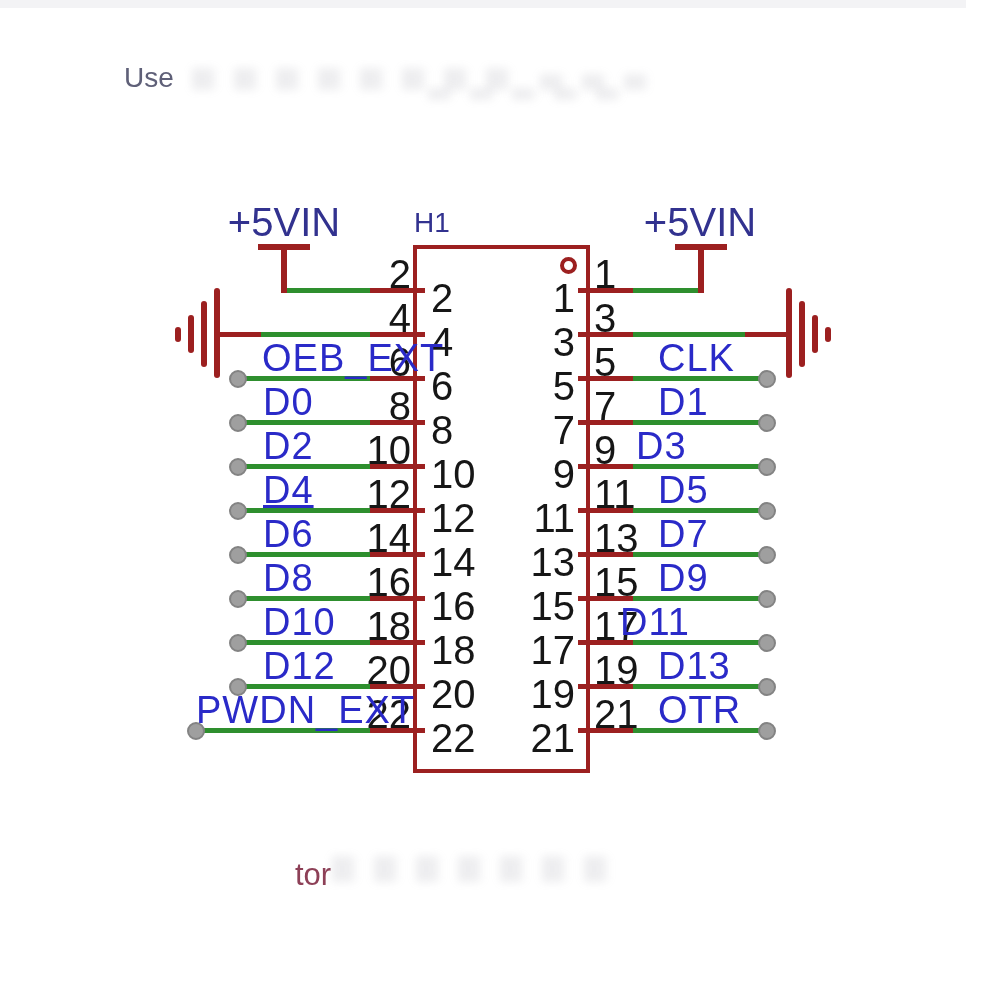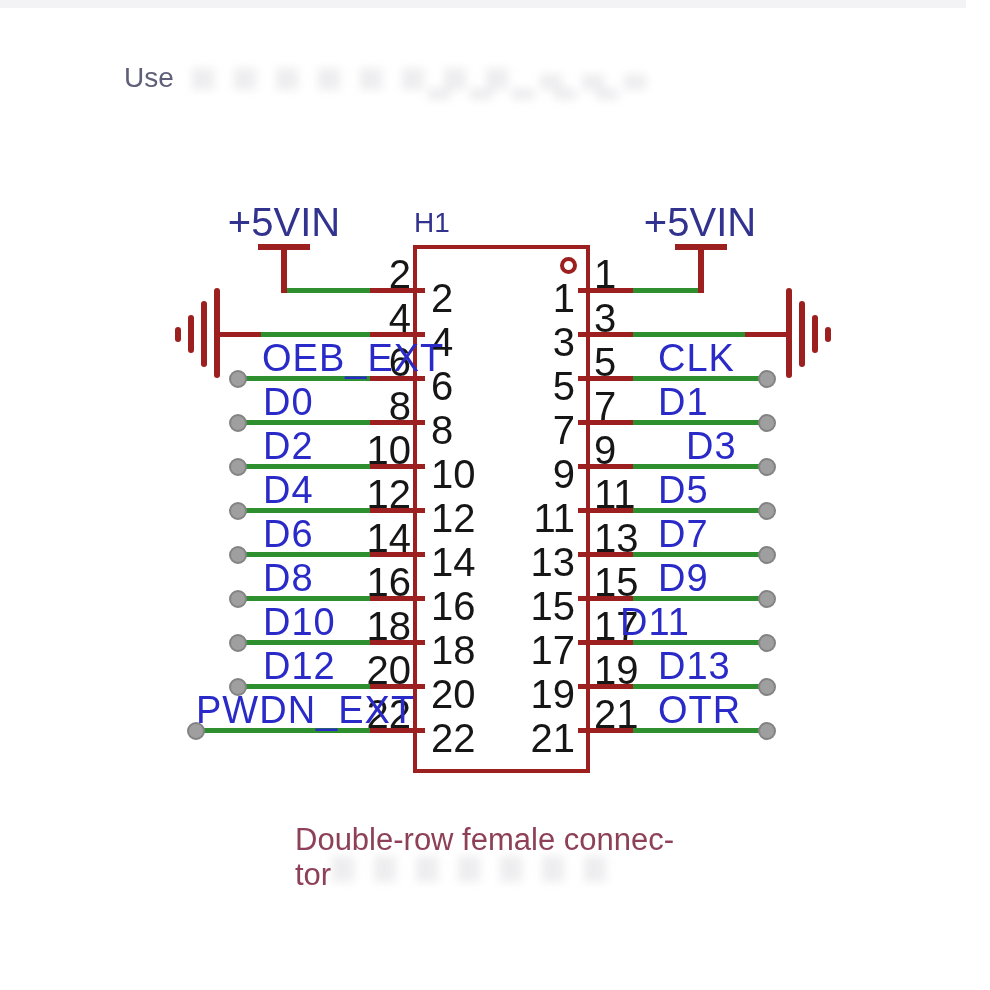--- a/index.html
+++ b/index.html
@@ -121,32 +121,32 @@
       <div class="abs wire-red" style="left: 578px; top: 464px; width: 55px; height: 5px;"></div>
       <div class="abs wire-green" style="left: 238px; top: 464px; width: 132px; height: 5px;"></div>
       <div class="abs dot" style="left: 229px; top: 458px;"></div>
       <div class="abs wire-green" style="left: 633px; top: 464px; width: 134px; height: 5px;"></div>
       <div class="abs dot" style="left: 758px; top: 458px;"></div>
       <div class="abs num ra" style="left: 311px; top: 431px; width: 100px;">10</div>
       <div class="abs num" style="left: 431px; top: 455px;">10</div>
       <div class="abs num ra" style="left: 455px; top: 455px; width: 120px;">9</div>
       <div class="abs num" style="left: 594px; top: 431px;">9</div>
       <div class="abs net-label" style="left: 263px; top: 426px;">D2</div>
-      <div class="abs net-label" style="left: 686px; top: 426px;">D3</div>
+      <div class="abs net-label" style="left: 636px; top: 426px;">D3</div>
       <div class="abs wire-red" style="left: 370px; top: 508px; width: 55px; height: 5px;"></div>
       <div class="abs wire-red" style="left: 578px; top: 508px; width: 55px; height: 5px;"></div>
       <div class="abs wire-green" style="left: 238px; top: 508px; width: 132px; height: 5px;"></div>
       <div class="abs dot" style="left: 229px; top: 502px;"></div>
       <div class="abs wire-green" style="left: 633px; top: 508px; width: 134px; height: 5px;"></div>
       <div class="abs dot" style="left: 758px; top: 502px;"></div>
       <div class="abs num ra" style="left: 311px; top: 475px; width: 100px;">12</div>
       <div class="abs num" style="left: 431px; top: 499px;">12</div>
       <div class="abs num ra" style="left: 455px; top: 499px; width: 120px;">11</div>
       <div class="abs num" style="left: 594px; top: 475px;">11</div>
-      <div class="abs net-label" style="left: 263px; top: 470px;">D4</div>
+      <div class="abs net-label" style="left: 263px; top: 470px; text-decoration: underline;">D4</div>
       <div class="abs net-label" style="left: 658px; top: 470px;">D5</div>
       <div class="abs wire-red" style="left: 370px; top: 552px; width: 55px; height: 5px;"></div>
       <div class="abs wire-red" style="left: 578px; top: 552px; width: 55px; height: 5px;"></div>
       <div class="abs wire-green" style="left: 238px; top: 552px; width: 132px; height: 5px;"></div>
       <div class="abs dot" style="left: 229px; top: 546px;"></div>
       <div class="abs wire-green" style="left: 633px; top: 552px; width: 134px; height: 5px;"></div>
       <div class="abs dot" style="left: 758px; top: 546px;"></div>
       <div class="abs num ra" style="left: 311px; top: 519px; width: 100px;">14</div>
       <div class="abs num" style="left: 431px; top: 543px;">14</div>
       <div class="abs num ra" style="left: 455px; top: 543px; width: 120px;">13</div>
@@ -196,17 +196,16 @@
       <div class="abs wire-green" style="left: 633px; top: 728px; width: 134px; height: 5px;"></div>
       <div class="abs dot" style="left: 758px; top: 722px;"></div>
       <div class="abs num ra" style="left: 311px; top: 695px; width: 100px;">22</div>
       <div class="abs num" style="left: 431px; top: 719px;">22</div>
       <div class="abs num ra" style="left: 455px; top: 719px; width: 120px;">21</div>
       <div class="abs num" style="left: 594px; top: 695px;">21</div>
       <div class="abs net-label" style="left: 196px; top: 690px;">PWDN_EXT</div>
       <div class="abs net-label" style="left: 658px; top: 690px;">OTR</div>
     </div>
 
-  <div class="abs caption" style="left:295px;top:822px;">Double-row female connec-</div>
   <div class="abs caption" style="left:295px;top:857px;">tor</div>
   <div class="abs smudge" style="left:332px;top:856px;width:290px;height:26px;"></div>
 
 </div>
 
 </body></html>

